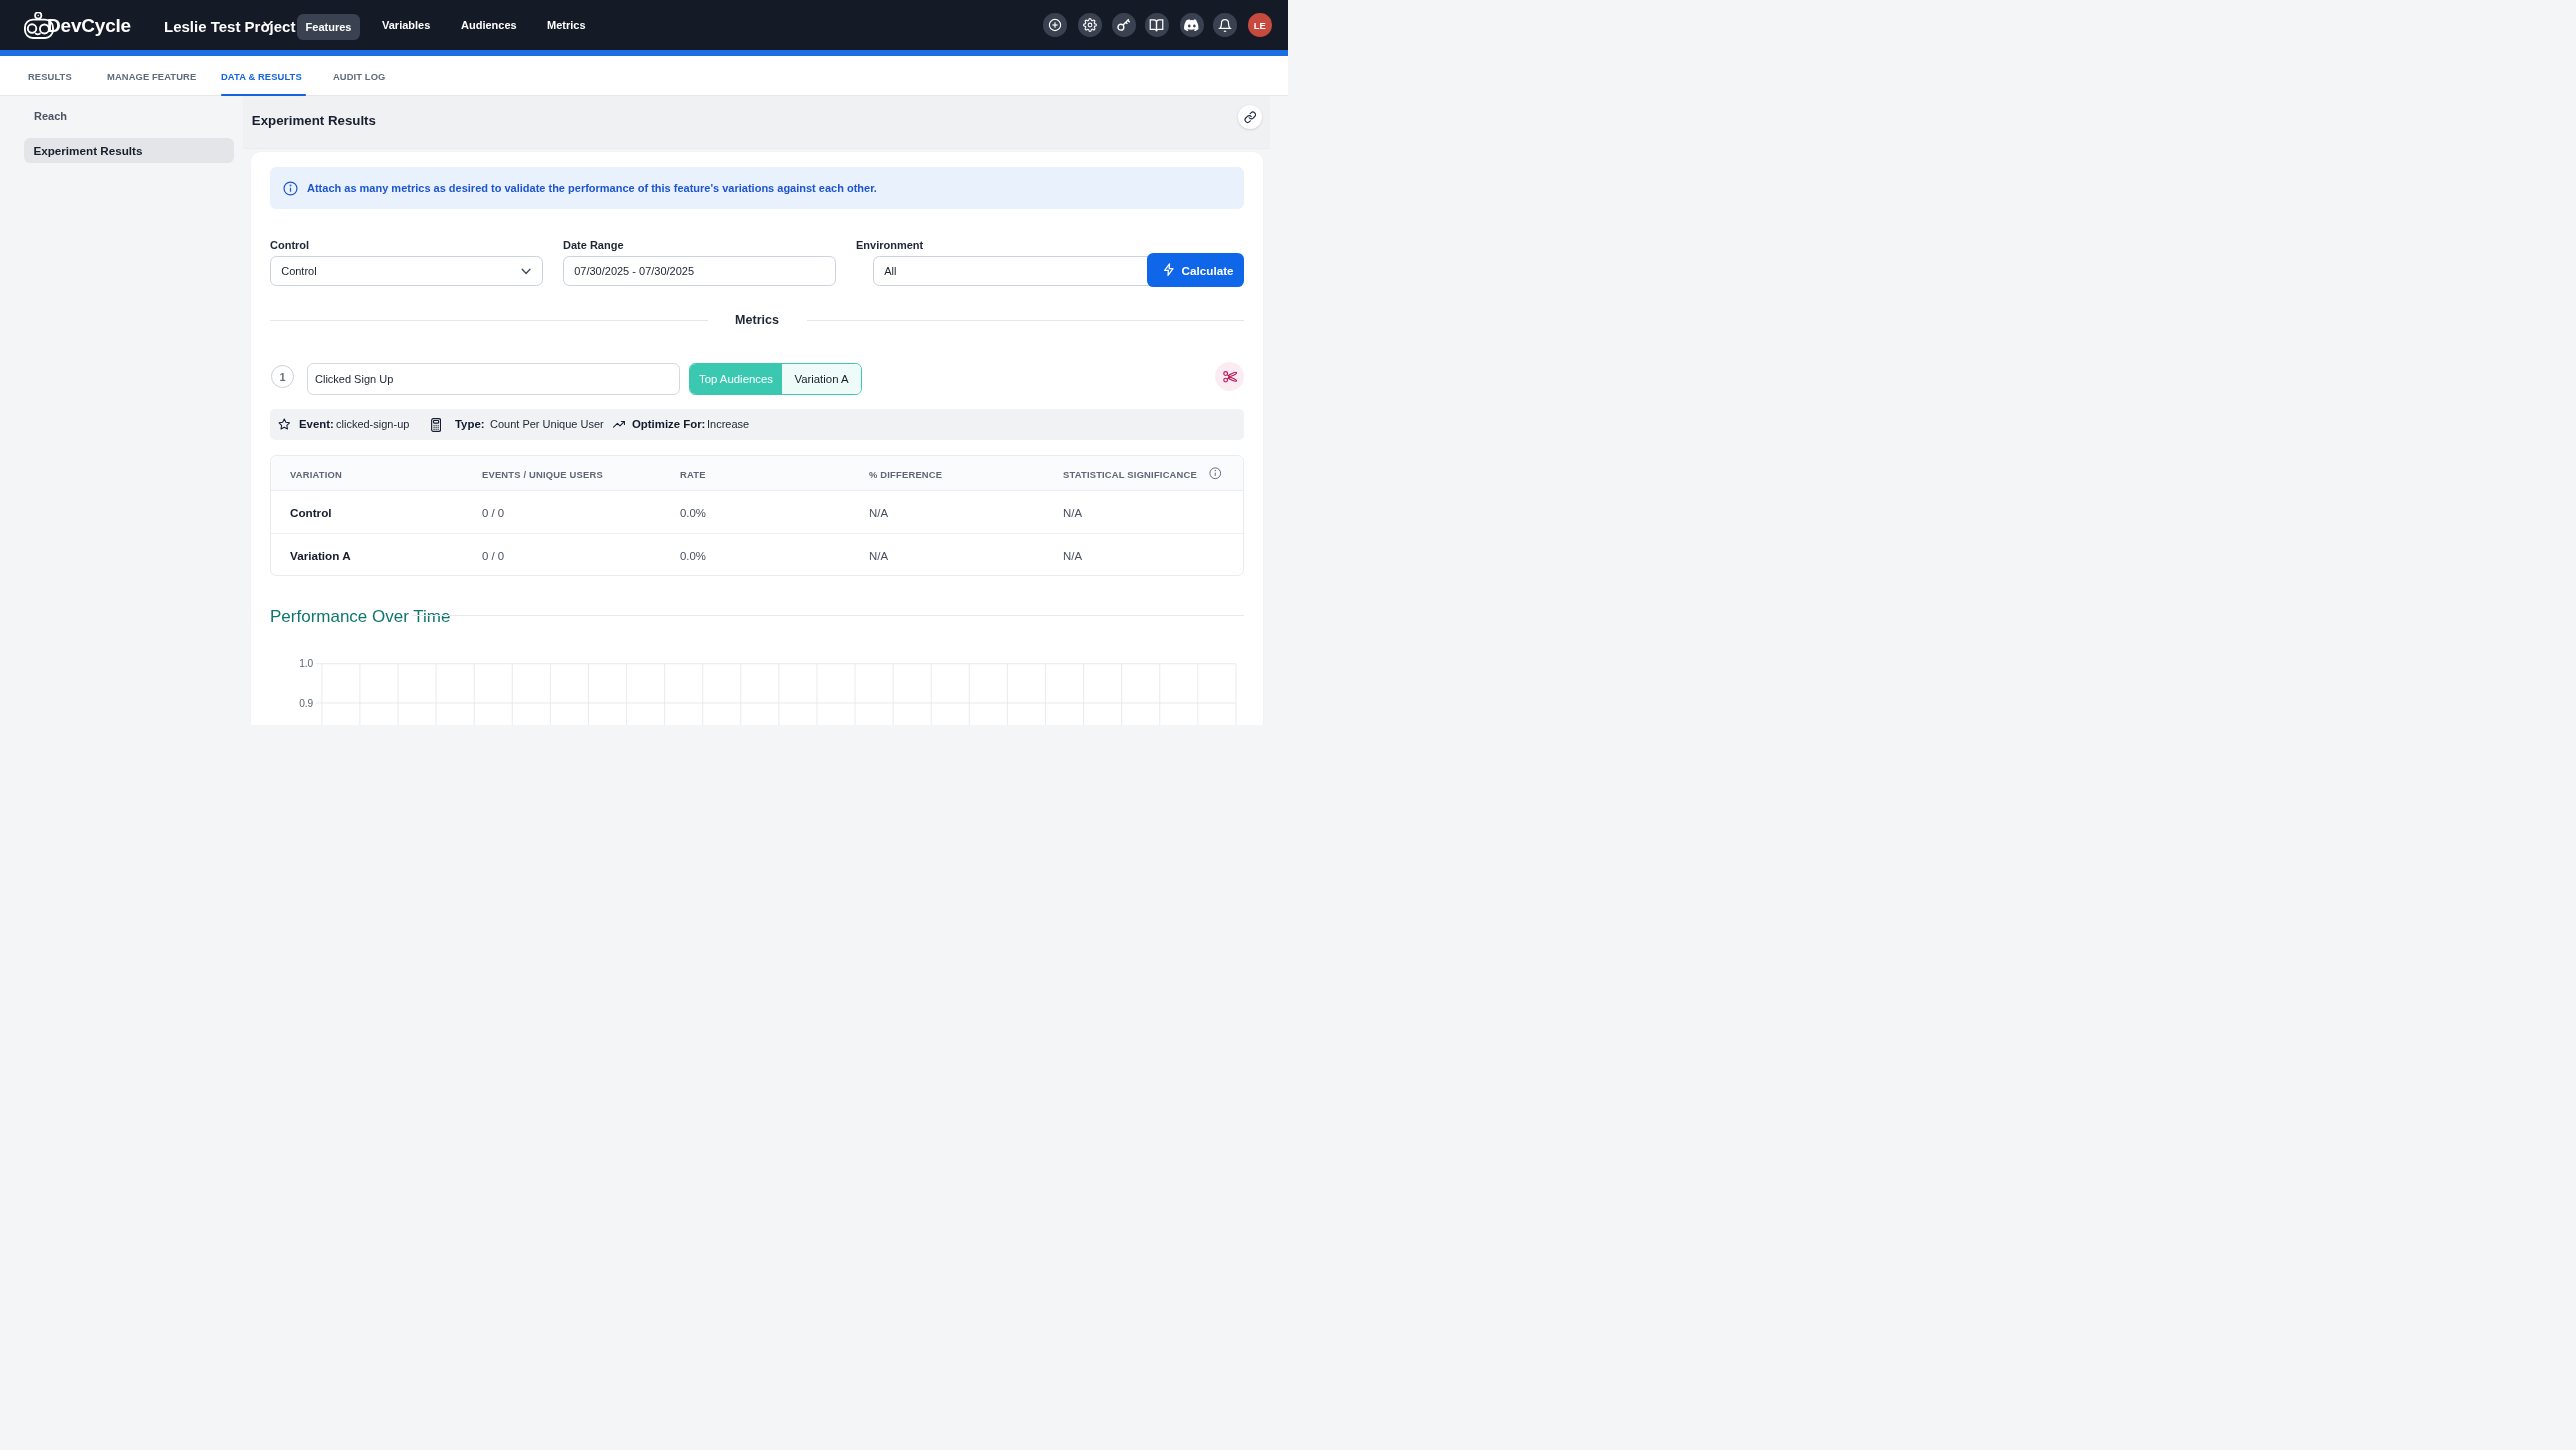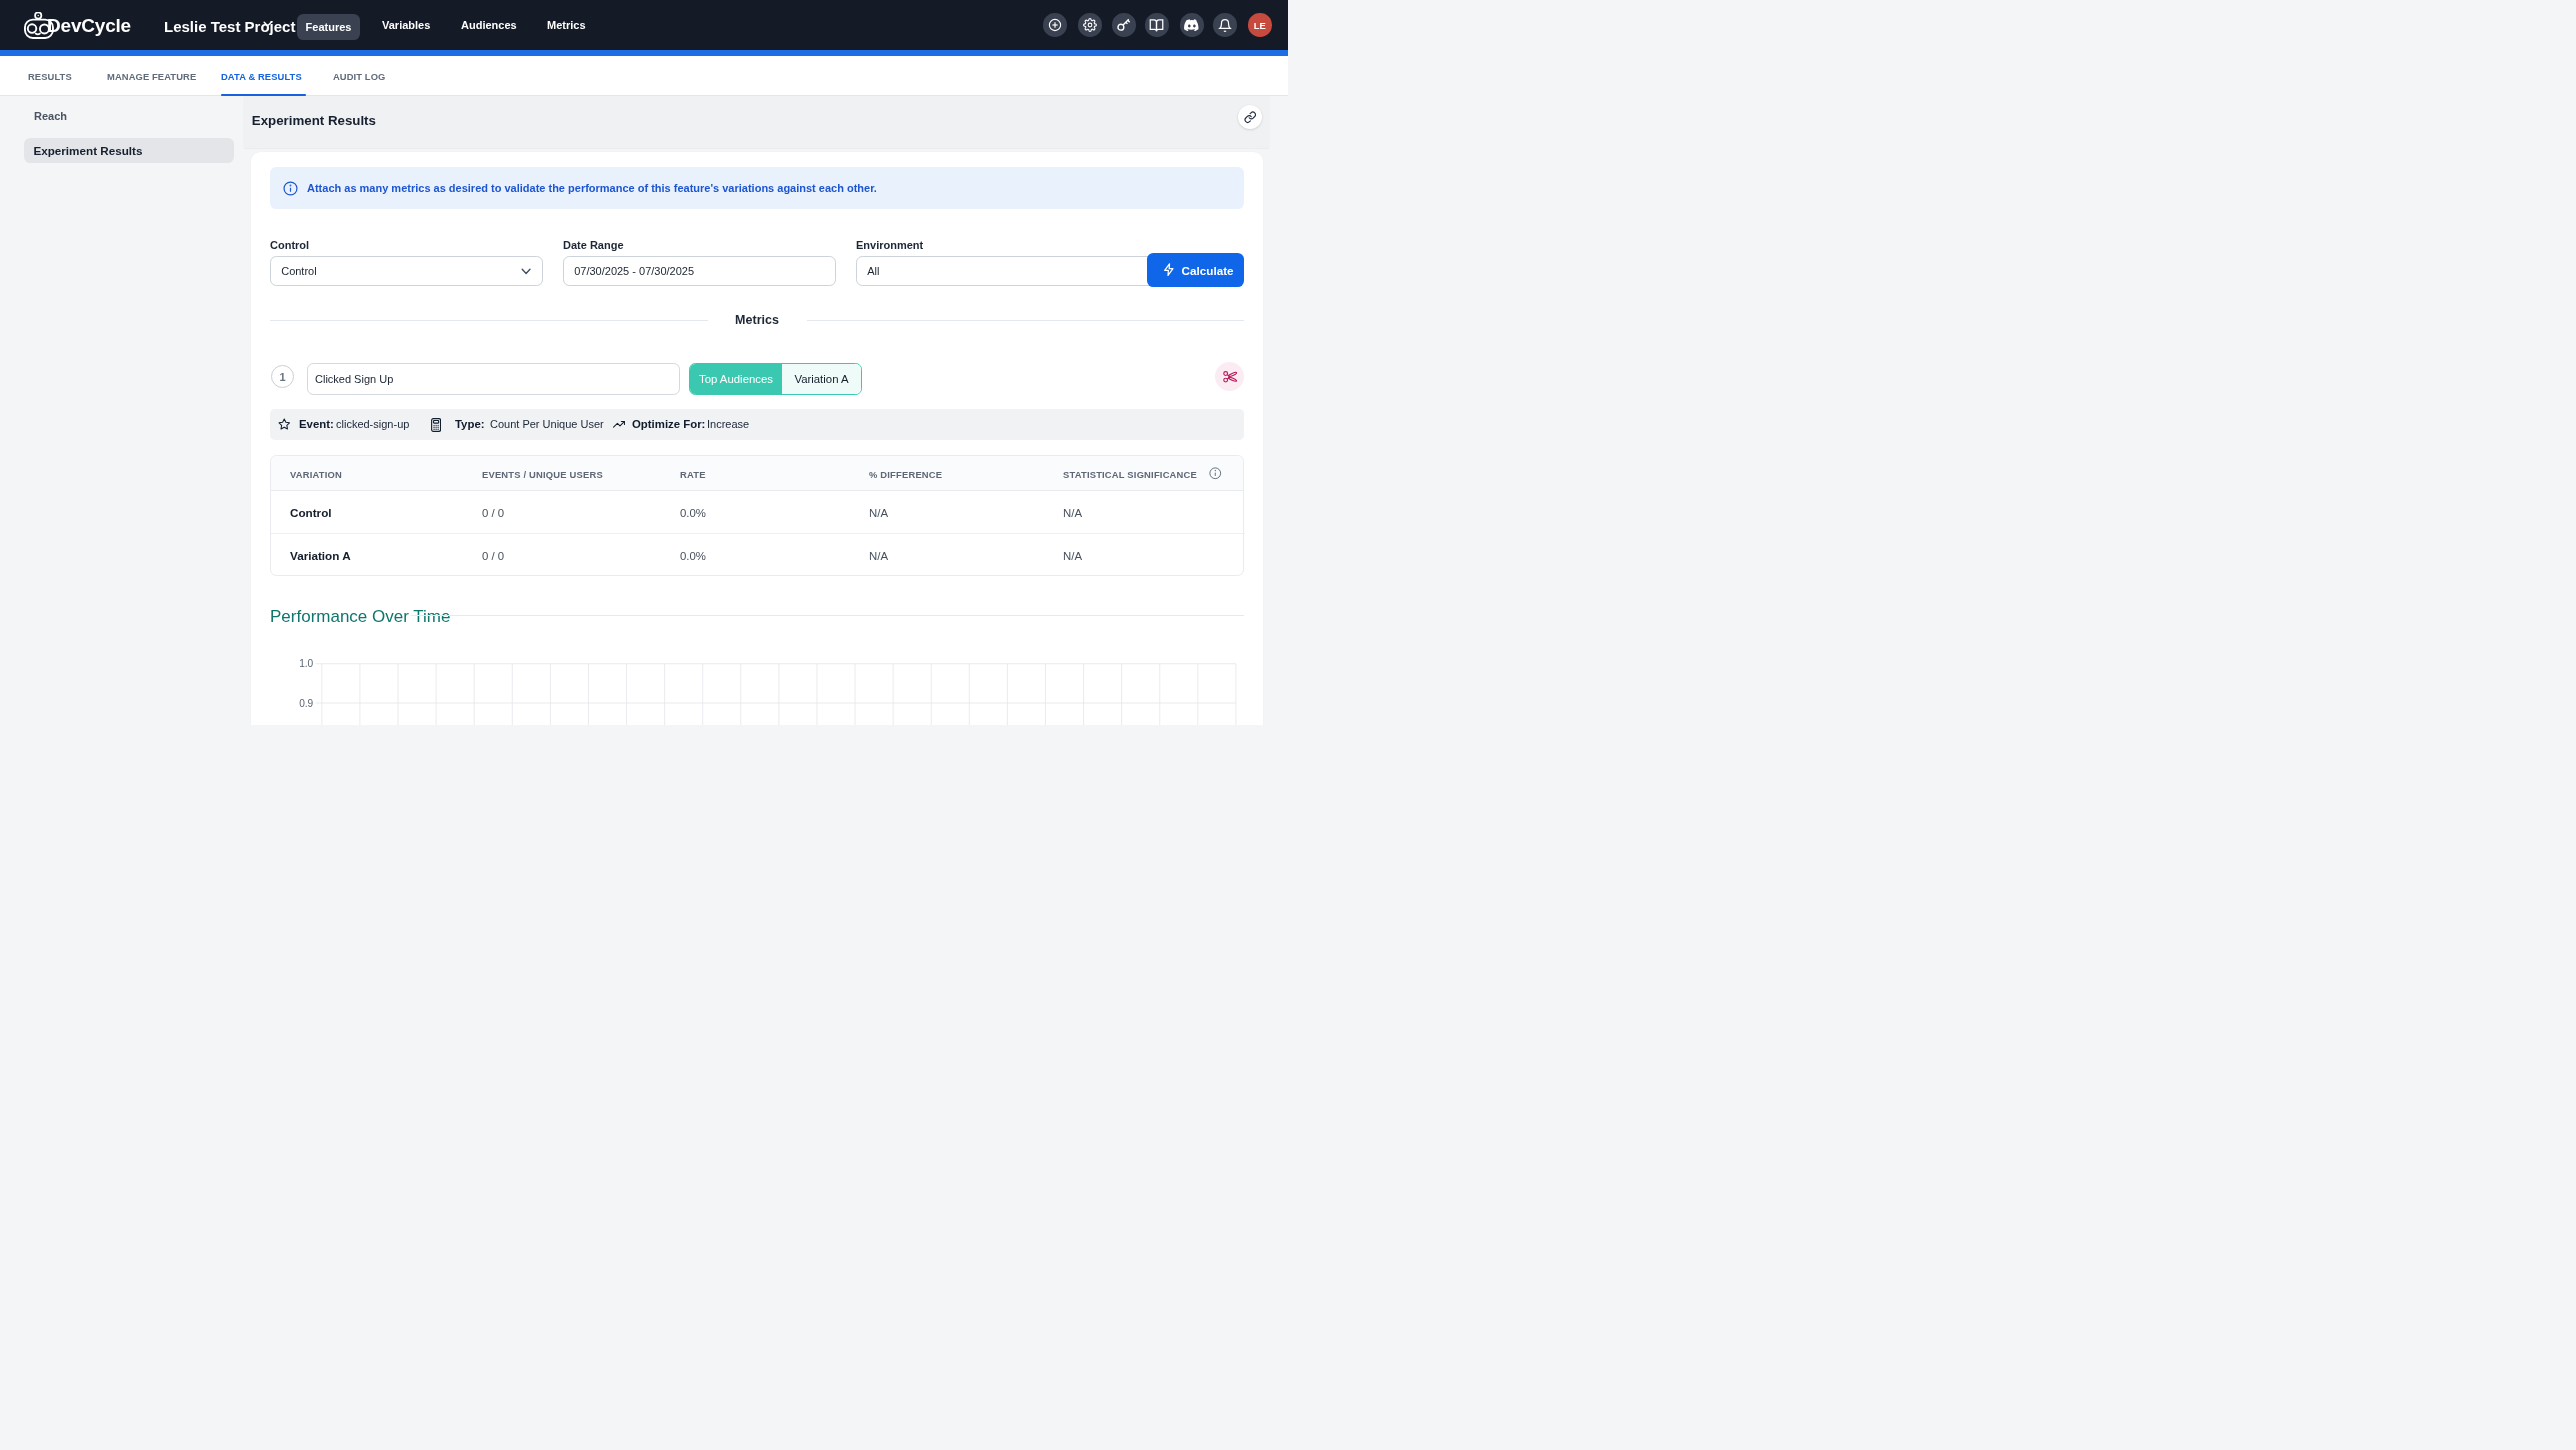--- a/index.html
+++ b/index.html
@@ -184,21 +184,21 @@
       </div>
       <div class="lbl" style="left:19px">Control</div>
       <div class="lbl" style="left:312px">Date Range</div>
       <div class="lbl" style="left:605px">Environment</div>
       <div class="sel" style="left:19px;width:273px">Control
         <svg class="chev" width="10.2" height="7" viewBox="0 0 13 9" fill="none" stroke="#434e5e" stroke-width="1.8" stroke-linecap="round">
             <path d="M1.5 1.5 L6.5 7 L11.5 1.5"></path>
           </svg>
       </div>
       <div class="sel" style="left:312px;width:273px">07/30/2025 - 07/30/2025</div>
-      <div class="sel" style="left:605px;width:320px">All
+      <div class="sel" style="left:622px;width:320px">All
         <svg class="chev" width="10.2" height="7" viewBox="0 0 13 9" fill="none" stroke="#434e5e" stroke-width="1.8" stroke-linecap="round">
             <path d="M1.5 1.5 L6.5 7 L11.5 1.5"></path>
           </svg>
       </div>
       <div id="calcbtn"><svg width="11.7" height="13.3" viewBox="0 0 14 16" fill="none" stroke="#fff" stroke-width="1.5" stroke-linejoin="round">
             <path d="M7.8 1 L2 9 H6.4 L6 15 L12 6.8 H7.4 Z"></path>
           </svg>Calculate</div>
 
       <div class="divline" style="left:19px;top:168px;width:438px"></div>
       <div class="divline" style="left:556px;top:168px;width:437px"></div>

